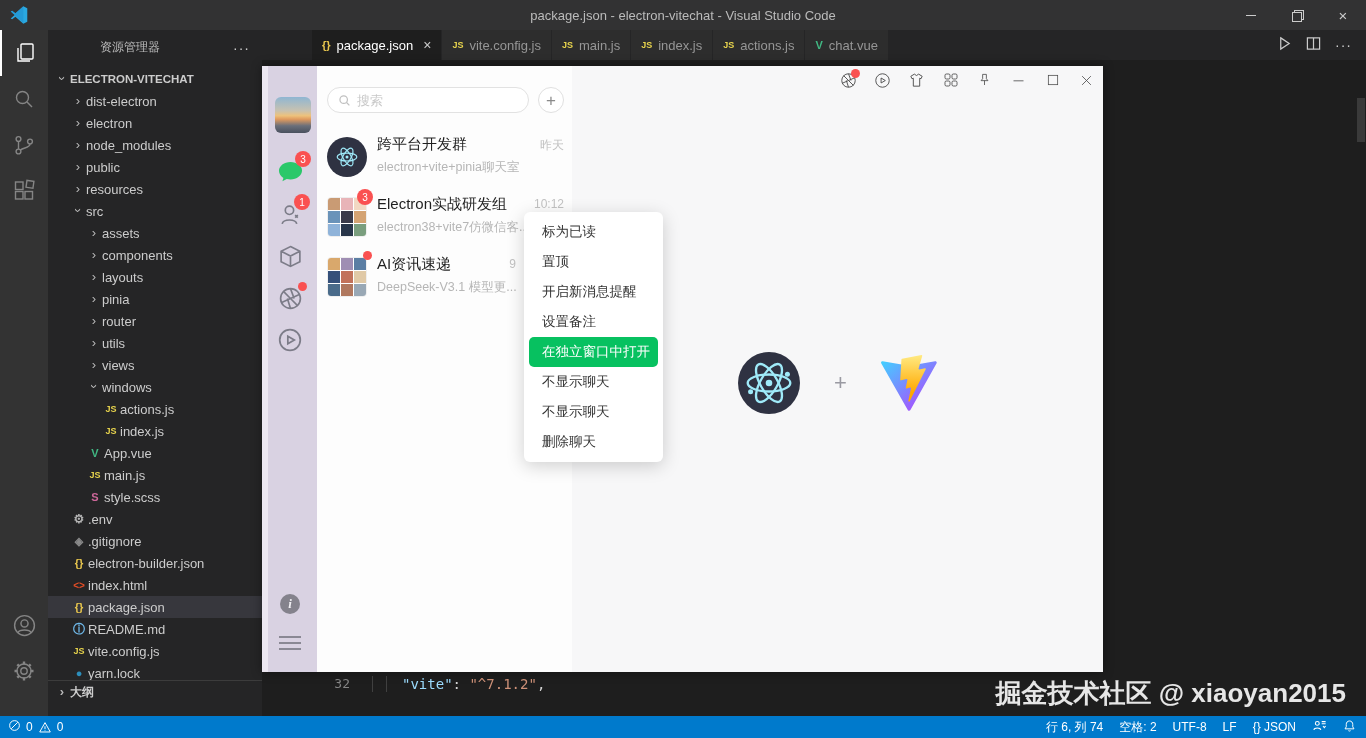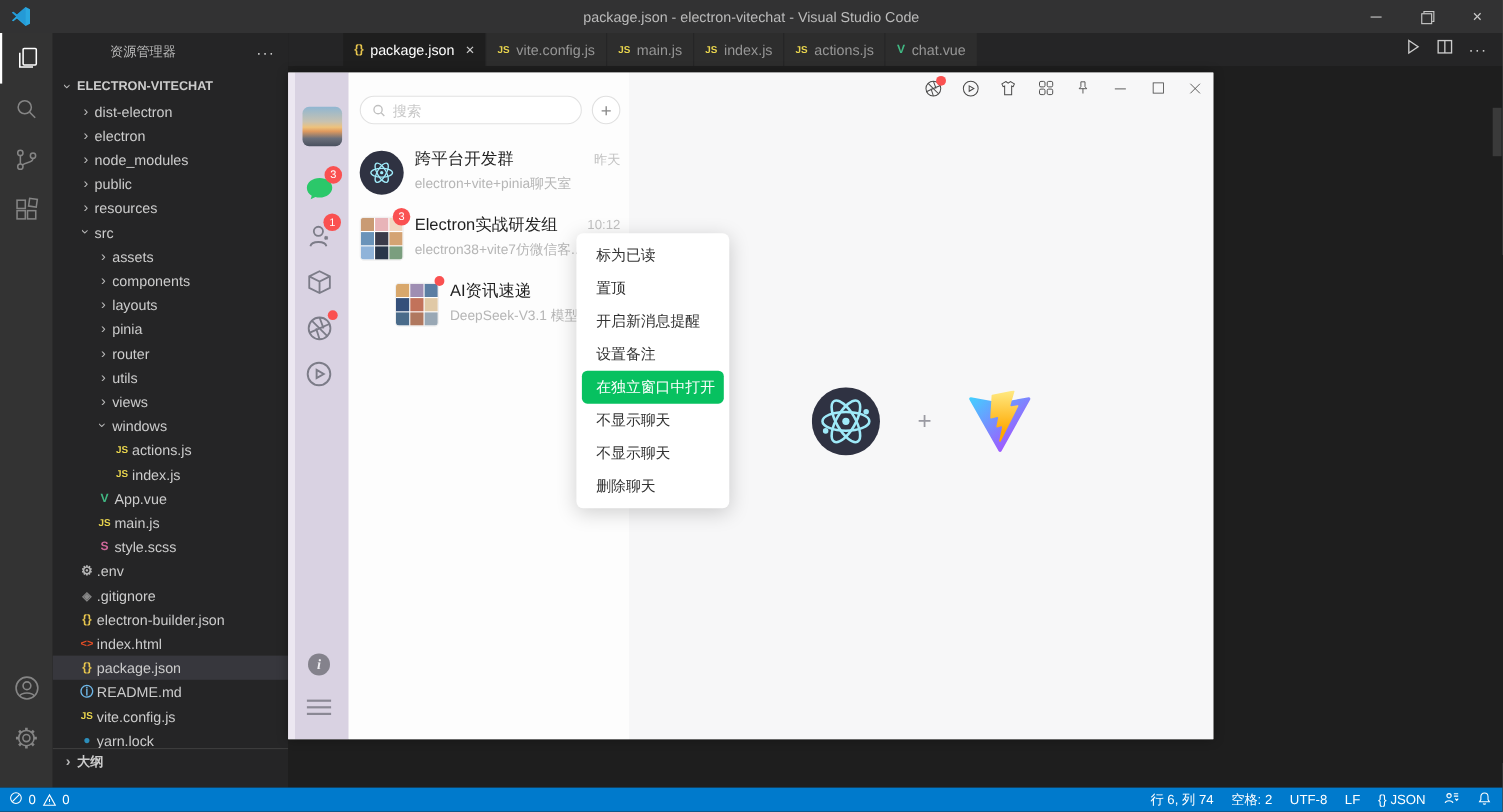--- a/index.html
+++ b/index.html
@@ -364,20 +364,25 @@
           </svg></span>
       <span><svg width="15" height="15" viewBox="0 0 16 16">
             <rect x="1.5" y="2" width="13" height="12"></rect>
             <path d="M8 2 v12"></path>
           </svg></span>
       <span class="ellipsis-v">···</span>
     </div>
   </div>
 
   <div class="editor">
+    <div class="codeline" style="top:614px;">
+      <span class="lnum">32</span>
+      <span class="lcode"><span class="guide" style="left:22px;"></span><span class="guide" style="left:36px;"></span><span class="ck">"vite"</span><span class="cp">: </span><span class="cv">"^7.1.2"</span><span class="cp">,</span></span>
+    </div>
+    <div class="watermark">掘金技术社区 @ xiaoyan2015</div>
     <div class="ed-scroll"></div>
   </div>
 
   <div class="chatwin">
 
     <div class="cw-side">
       <div class="cw-avatar"></div>
       <div class="cw-icon" style="top:92px;">
         <svg width="27" height="25" viewBox="0 0 28 26">
             <path fill="#2bc86a" stroke="none" d="M14 2 C7.4 2 2 6.1 2 11.3 c0 3 1.8 5.7 4.6 7.4 L5.6 22 l4.5 -2.2 c1.2 .3 2.5 .5 3.9 .5 c6.6 0 12 -4.1 12 -9.3 S20.6 2 14 2 Z"></path>
@@ -456,21 +461,21 @@
             <div></div>
             <div></div>
             <div></div>
           </div>
         <span class="badge" style="left:40px; top:2px;">3</span>
         <div class="ci-name">Electron实战研发组</div>
         <div class="ci-sub">electron38+vite7仿微信客...</div>
         <div class="ci-time">10:12</div>
       </div>
 
-      <div class="chatitem" style="top:181px;margin-left:32px;">
+      <div class="chatitem" style="top:181px;">
         <div class="ci-av av-grid g3">
             <div></div>
             <div></div>
             <div></div>
             <div></div>
             <div></div>
             <div></div>
             <div></div>
             <div></div>
             <div></div>

